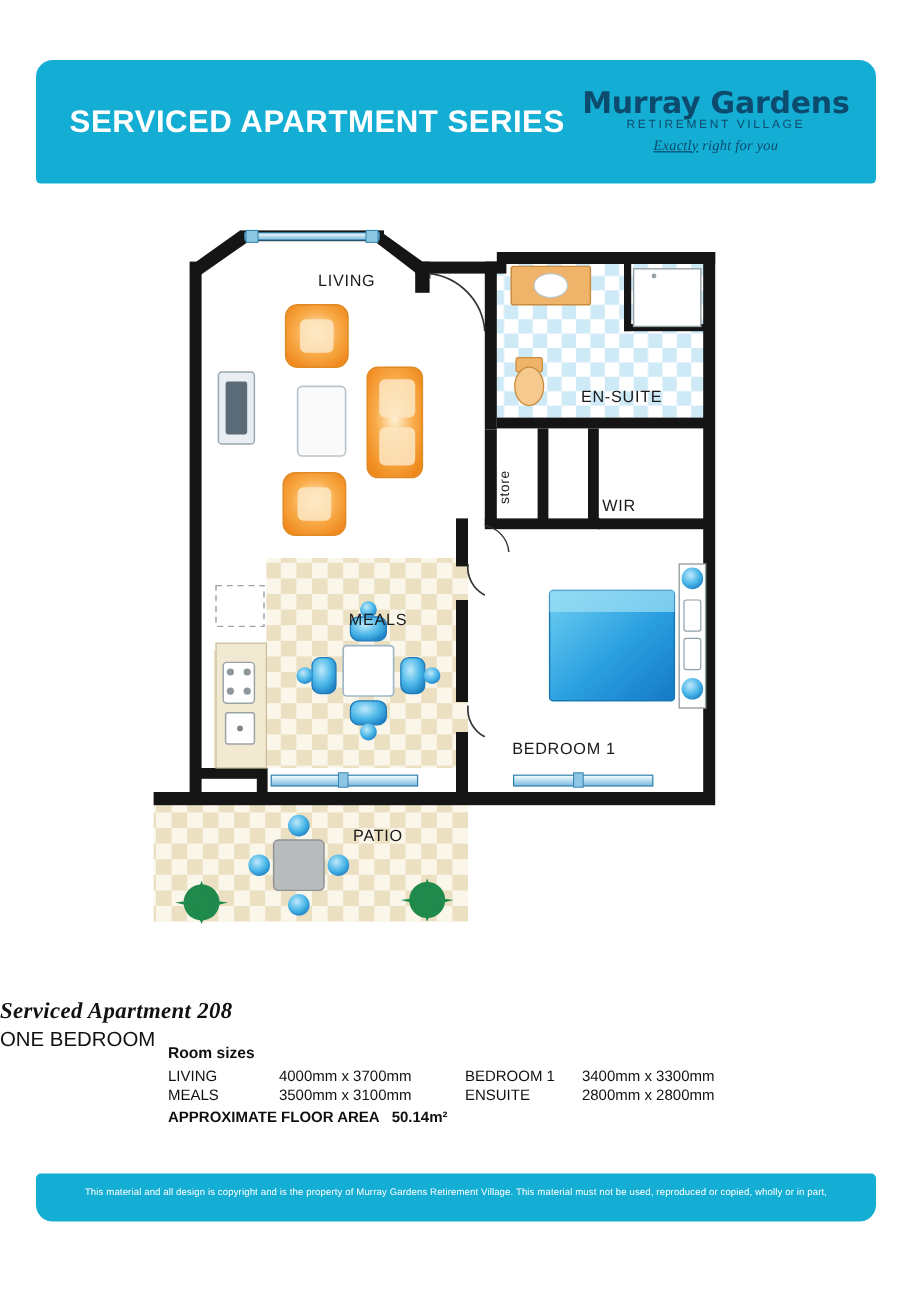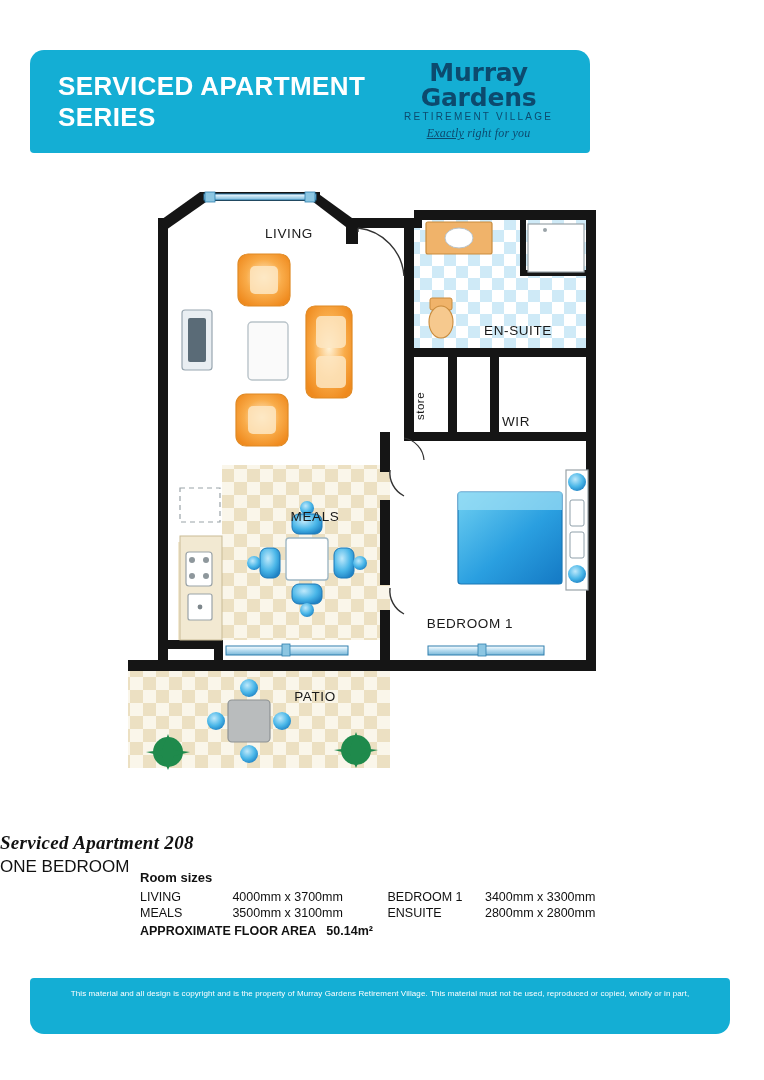--- a/index.html
+++ b/index.html
@@ -14,21 +14,21 @@
     color: #111;
     position: relative;
     overflow: hidden;
   }
 
   
   .header {
     position: absolute;
     left: 30px;
     top: 50px;
-    width: 560px;
+    width: 700px;
     height: 103px;
     background: #14aed4;
     border-radius: 14px 14px 4px 4px;
     display: flex;
     align-items: center;
     justify-content: space-between;
     box-sizing: border-box;
     padding: 0 22px 0 28px;
   }
   .header-title {
@@ -136,21 +136,21 @@
     font-size: 12.5px;
     margin-top: 3px;
   }
 
   
   .footer {
     position: absolute;
     left: 30px;
     top: 978px;
     width: 700px;
-    height: 56px;
+    height: 40px;
     background: #14aed4;
     border-radius: 4px 4px 14px 14px;
     color: #ffffff;
     font-size: 8px;
     line-height: 1.55;
     text-align: center;
     box-sizing: border-box;
     padding: 10px 40px;
     letter-spacing: 0.1px;
   }

